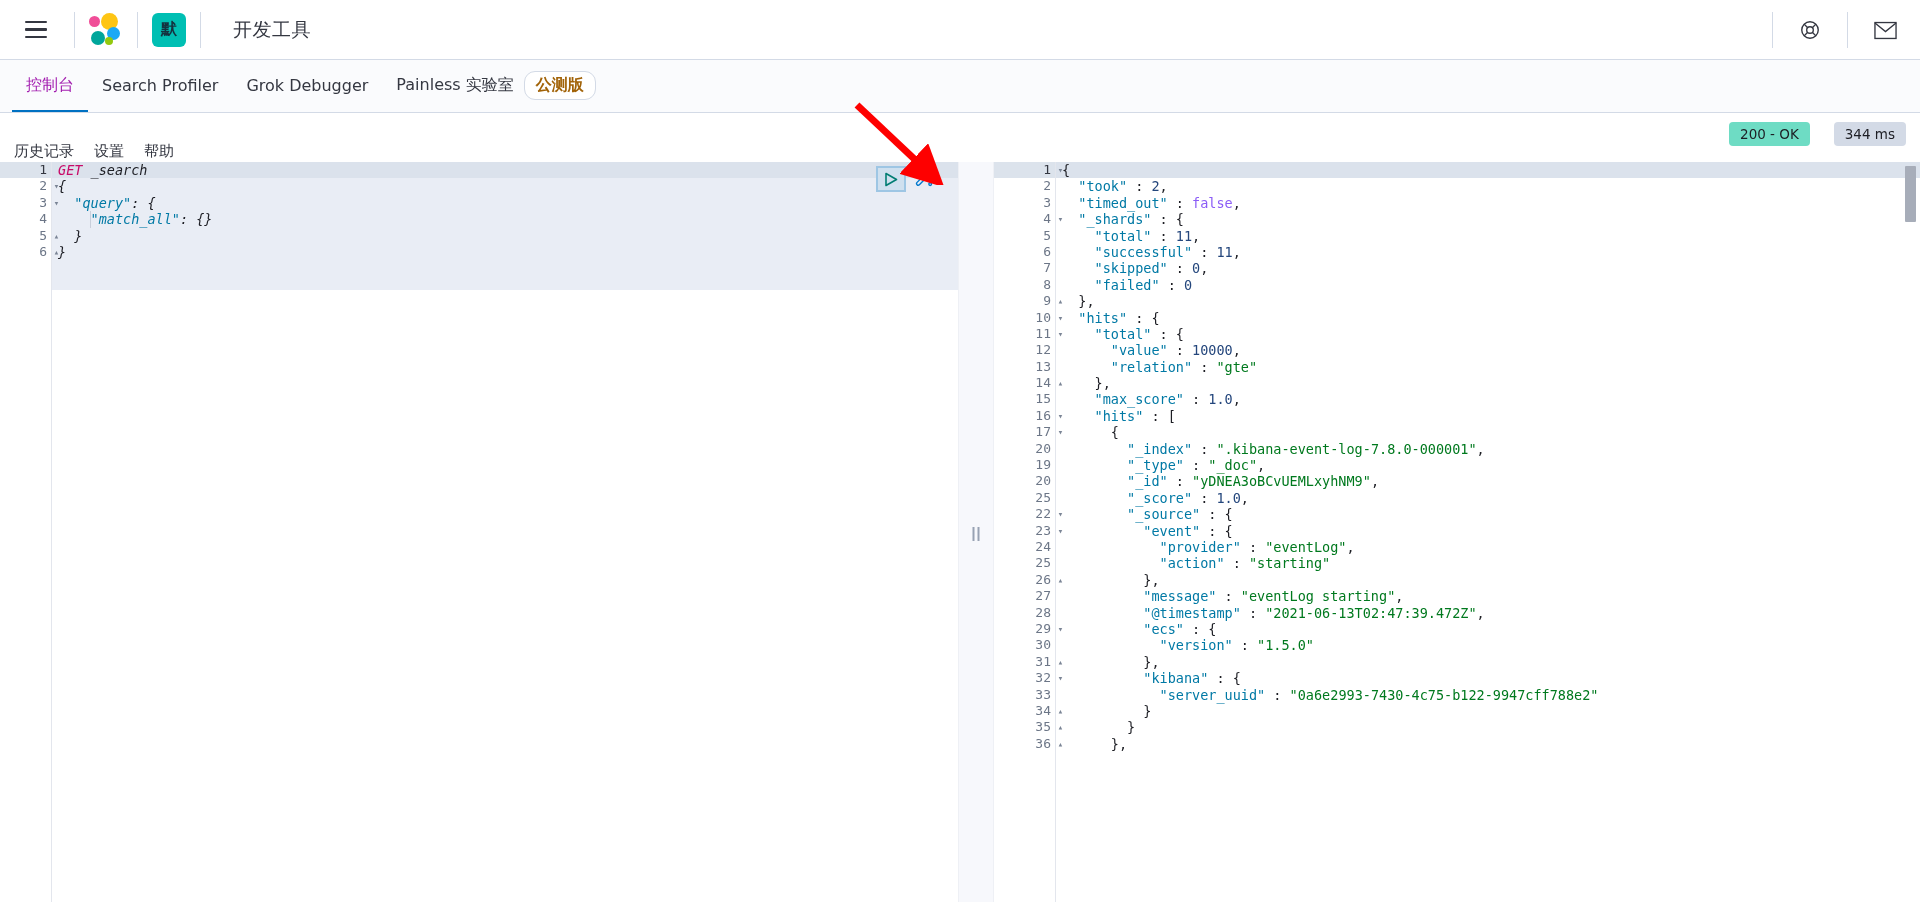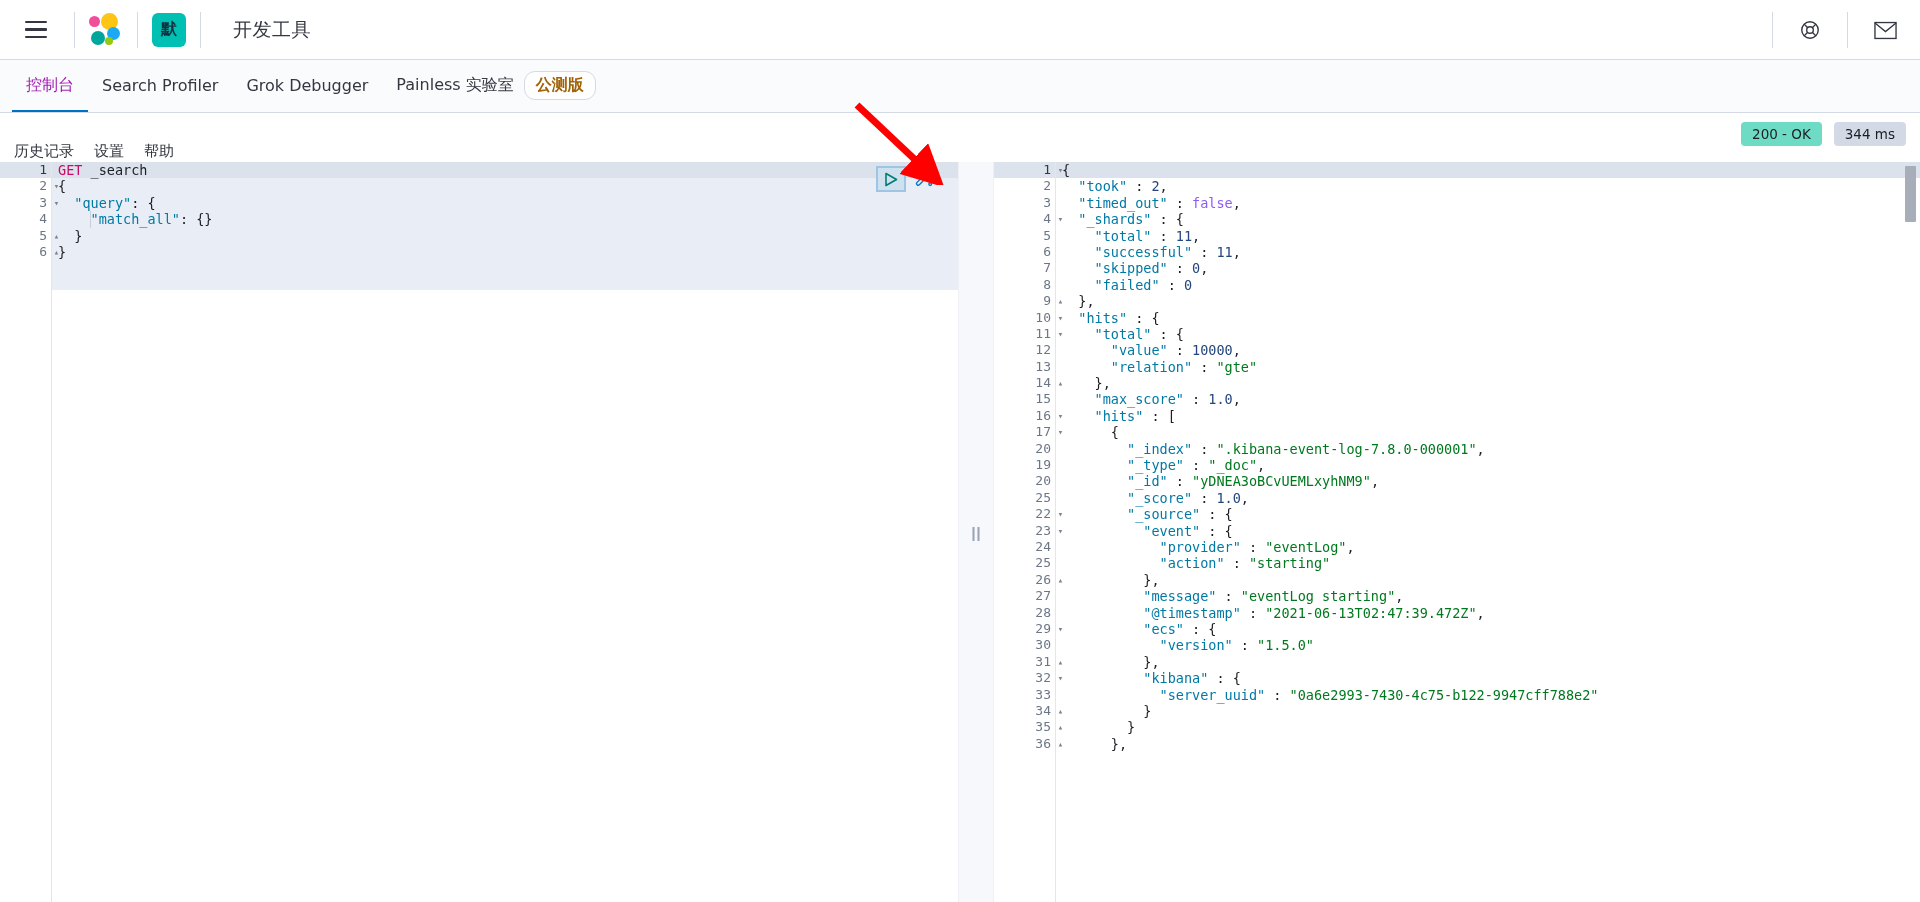--- a/index.html
+++ b/index.html
@@ -76,21 +76,21 @@
   
   .subnav {
     height: 48px; width:100%; background:#fff;
     display:flex; align-items:flex-end; padding-left: 14px;
     position:relative;
   }
   .subnav-item {
     font-size: 15px; color: #343741; margin-right: 20px; cursor:pointer;
     font-family: "DejaVu Sans", sans-serif;
   }
-  .status-wrap { position:absolute; right: 14px; top: 9px; display:flex; gap: 12px; align-items:center;border-radius:11px; }
+  .status-wrap { position:absolute; right: 14px; top: 9px; display:flex; gap: 24px; align-items:center;border-radius:11px; }
   .badge {
     border-radius: 4px; padding: 4px 11px; font-size: 13.5px;
     font-family: "DejaVu Sans", sans-serif; color:#1d1e24;
   }
   .badge-ok { background: #6edcc4; }
   .badge-time { background: #d3dae6; }
 
   
   .panes {
     position:absolute; left:0; top:162px; right:0; bottom:0;
@@ -255,21 +255,21 @@
         <div class="gline hl">1</div>
         <div class="gline">2<span class="fold">▾</span></div>
         <div class="gline">3<span class="fold">▾</span></div>
         <div class="gline">4</div>
         <div class="gline">5<span class="fold">▴</span></div>
         <div class="gline">6<span class="fold">▴</span></div>
       </div>
     <div class="code req">
       <div class="bg-tint"></div>
       <div class="indent-guide" style="left:38px; top:49px; height:17px;"></div>
-      <div id="req-code" style="position:relative;">
+      <div id="req-code" style="position:relative;font-style:italic;">
           <div class="cline hl"><span class="k-method">GET</span><span class="k-url"> _search</span></div>
           <div class="cline"><span class="k-punc">{</span></div>
           <div class="cline"><span class="k-punc">  </span><span class="k-key">"query"</span><span class="k-punc">: {</span></div>
           <div class="cline"><span class="k-punc">    </span><span class="k-key">"match_all"</span><span class="k-punc">: {}</span></div>
           <div class="cline"><span class="k-punc">  }</span></div>
           <div class="cline"><span class="k-punc">}</span></div>
         </div>
 
       <div class="actions">
         <div class="play-btn">

